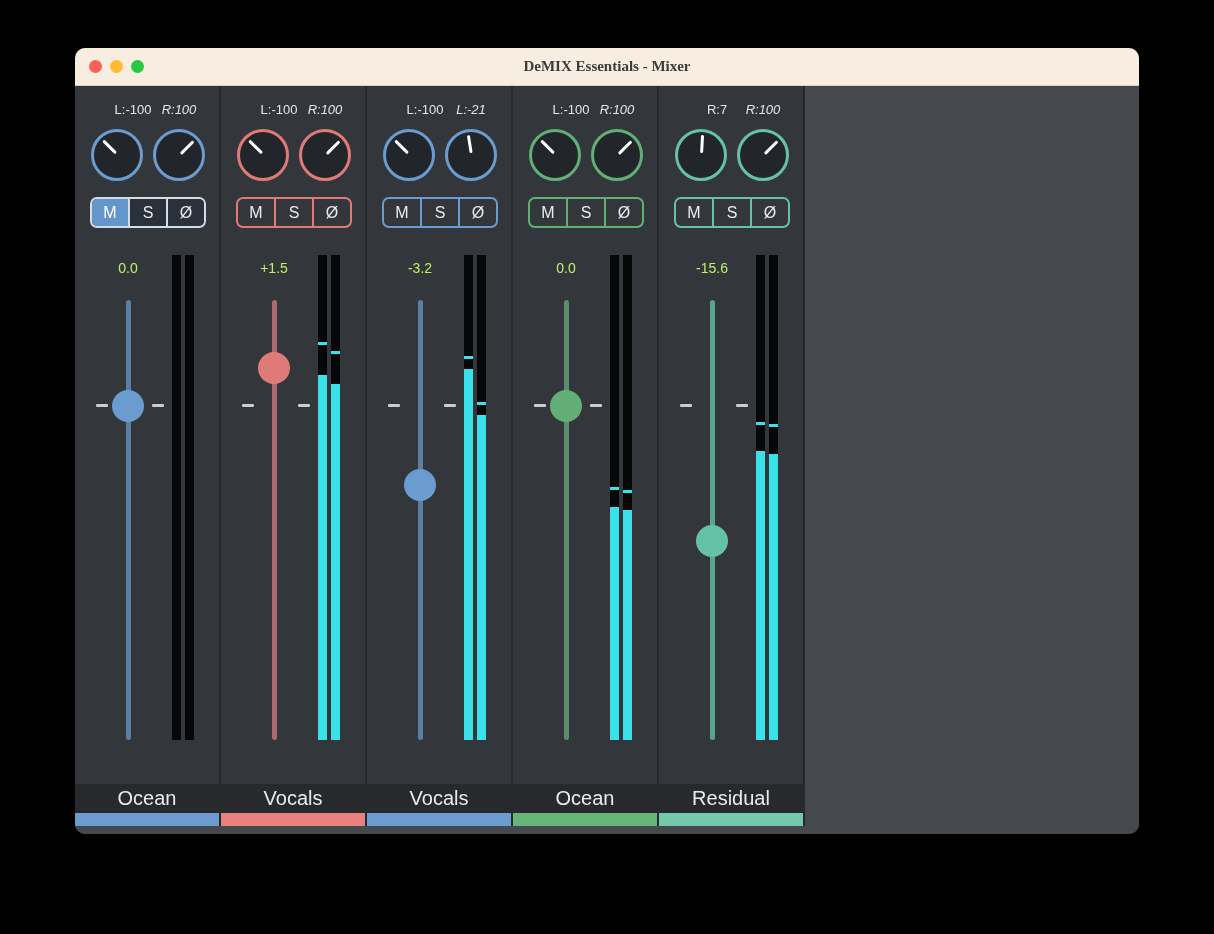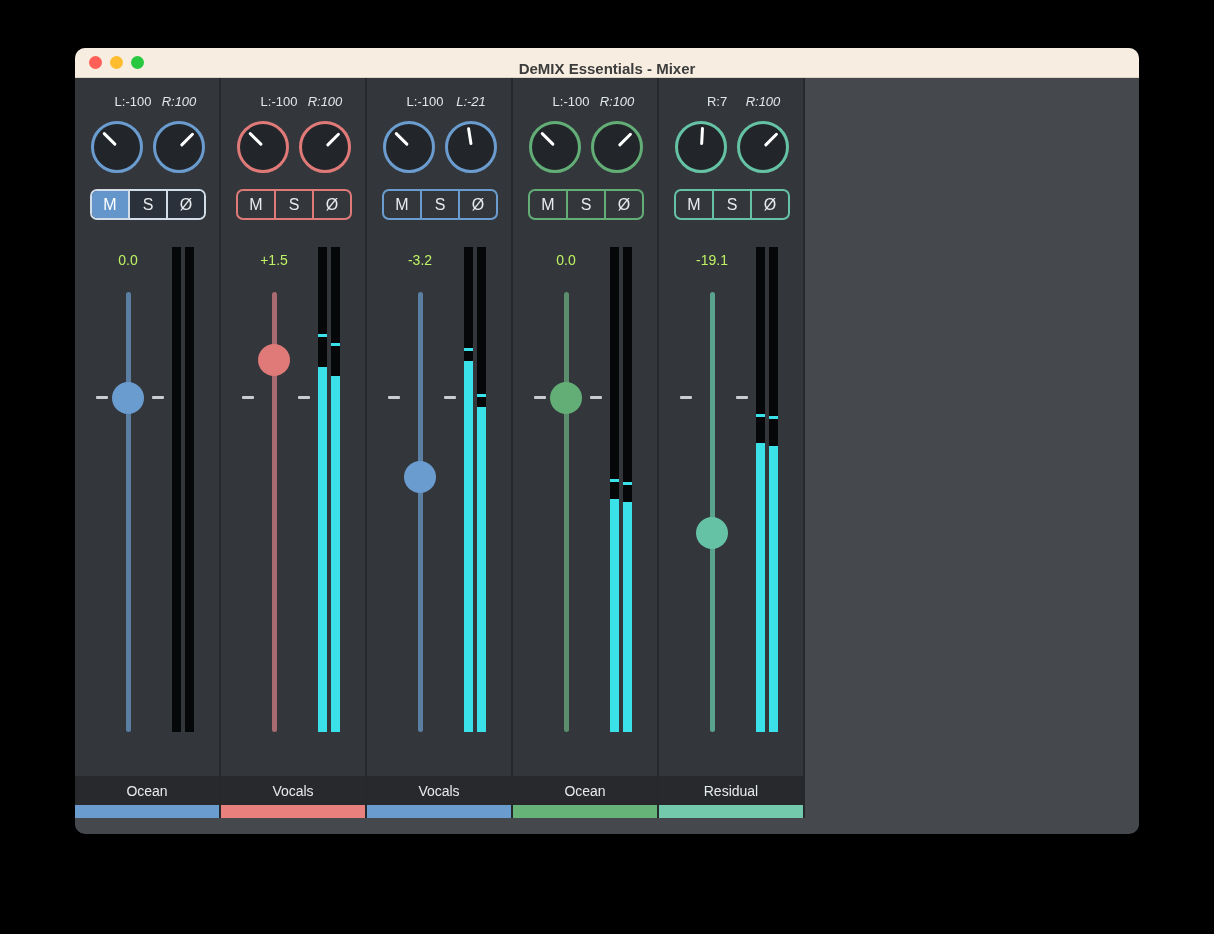--- a/index.html
+++ b/index.html
@@ -1,23 +1,23 @@
 <!DOCTYPE html>
 <html><head>
 <meta charset="utf-8">
 <style>
   * { margin:0; padding:0; box-sizing:border-box; }
   html, body { width:1214px; height:934px; background:#000; overflow:hidden;
                font-family:"Liberation Sans", sans-serif; }
   .window { position:absolute; left:75px; top:48px; width:1064px; height:786px;
             border-radius:10px; overflow:hidden; background:var(--body-bg,#45484c);
             box-shadow:0 25px 60px rgba(0,0,0,.65); }
-  .titlebar { position:relative; height:30px; background:var(--titlebar-bg,#f7eee1);
-              display:flex; align-items:flex-end; justify-content:center;
-              border-bottom:1px solid #ddd4c6; }
+  .titlebar { position:relative; height:38px; background:var(--titlebar-bg,#f7eee1);
+              display:flex; align-items:center; justify-content:center;
+              border-bottom:1px solid #ddd4c6;font-family:Liberation Serif, serif; }
   .title { font-size:15px; font-weight:bold; color:var(--titlebar-text,#3c3c3c); }
   .traffic-lights { position:absolute; left:14px; top:0; height:100%;
                     display:flex; align-items:center; gap:8px; }
   .traffic { width:13px; height:13px; border-radius:50%; display:inline-block; background:#888; }
   .body { position:relative; height:748px; background:var(--body-bg,#45484c); }
   .strips { position:absolute; left:0; top:0; display:flex; }
 
   .strip { position:relative; width:146px; height:740px; background:var(--strip-bg,#33373b);
            border-right:2px solid var(--strip-divider,#26292c); }
 
@@ -59,21 +59,21 @@
   .meter-bar { position:absolute; top:0; width:9px; height:485px;
                background:var(--meter-bg,#060708); }
   .meter-bar.ml { left:0; }  .meter-bar.mr { left:13px; }
   .meter-fill { position:absolute; bottom:0; left:0; width:100%; height:0;
                 background:var(--meter-fill,#3ae1e8); }
   .meter-peak { position:absolute; left:0; width:100%; height:3px;
                 background:var(--meter-fill,#3ae1e8); }
 
   .name-strip { position:absolute; top:698px; left:0; width:100%; height:29px;
                 background:var(--name-strip-bg,#27292d); display:flex; align-items:center;
-                justify-content:center; font-size:14px; color:#e8ebee; }
+                justify-content:center; font-size:20px; color:#e8ebee; }
   .color-bar { position:absolute; top:727px; left:0; width:100%; height:13px;
                background:var(--accent-bar,var(--accent,#6b9ccf)); }
 </style>
 </head>
 <body>
 
 <div class="window" style="--titlebar-bg: #f7eee1; --titlebar-text: #3c3c3c; --body-bg: #45484c; --strip-bg: #33373b; --strip-divider: #26292c; --name-strip-bg: #27292d; --meter-bg: #060708; --meter-fill: #3ae1e8; --tick: #c9cdd1;">
   <div class="titlebar">
     <div class="traffic-lights">
       <span class="traffic" style="background: rgb(255, 95, 87);"></span>
@@ -261,21 +261,21 @@
         <div class="knob kr">
             <div class="knob-rot" style="transform: rotate(45deg);">
               <div class="knob-pointer"></div>
             </div>
           </div>
         <div class="btn-group">
           <button class="chbtn btn-mute">M</button>
           <button class="chbtn btn-solo">S</button>
           <button class="chbtn btn-phase">Ø</button>
         </div>
-        <div class="db-label">-19.1</div>
+        <div class="db-label">-15.6</div>
         <div class="fader-area">
           <div class="tick tl"></div>
           <div class="tick tr"></div>
           <div class="fader-track"></div>
           <div class="fader-thumb" style="top: 225.12px;"></div>
           <div class="meter">
             <div class="meter-bar ml">
                 <div class="meter-fill fill-l" style="height: 59.5%;"></div>
                 <div class="meter-peak peak-l" style="bottom: 65%;"></div>
               </div>

